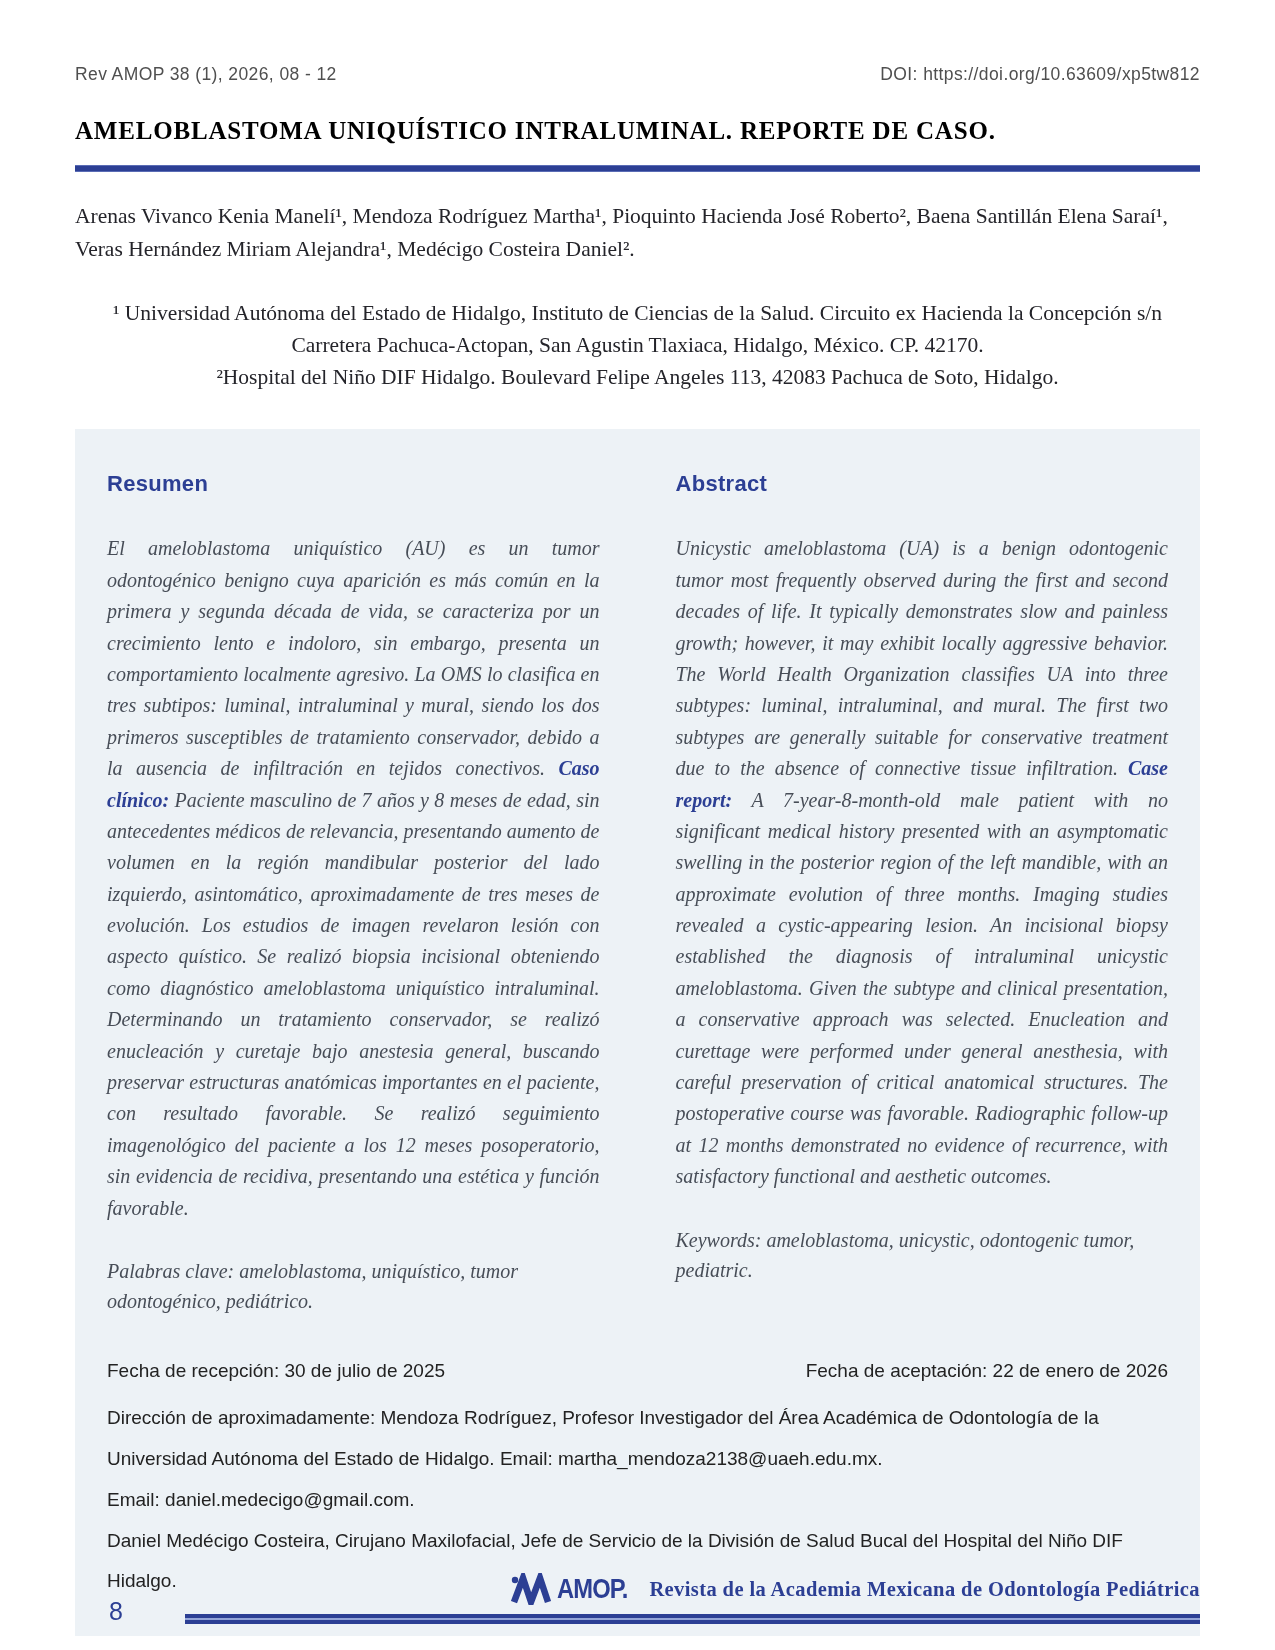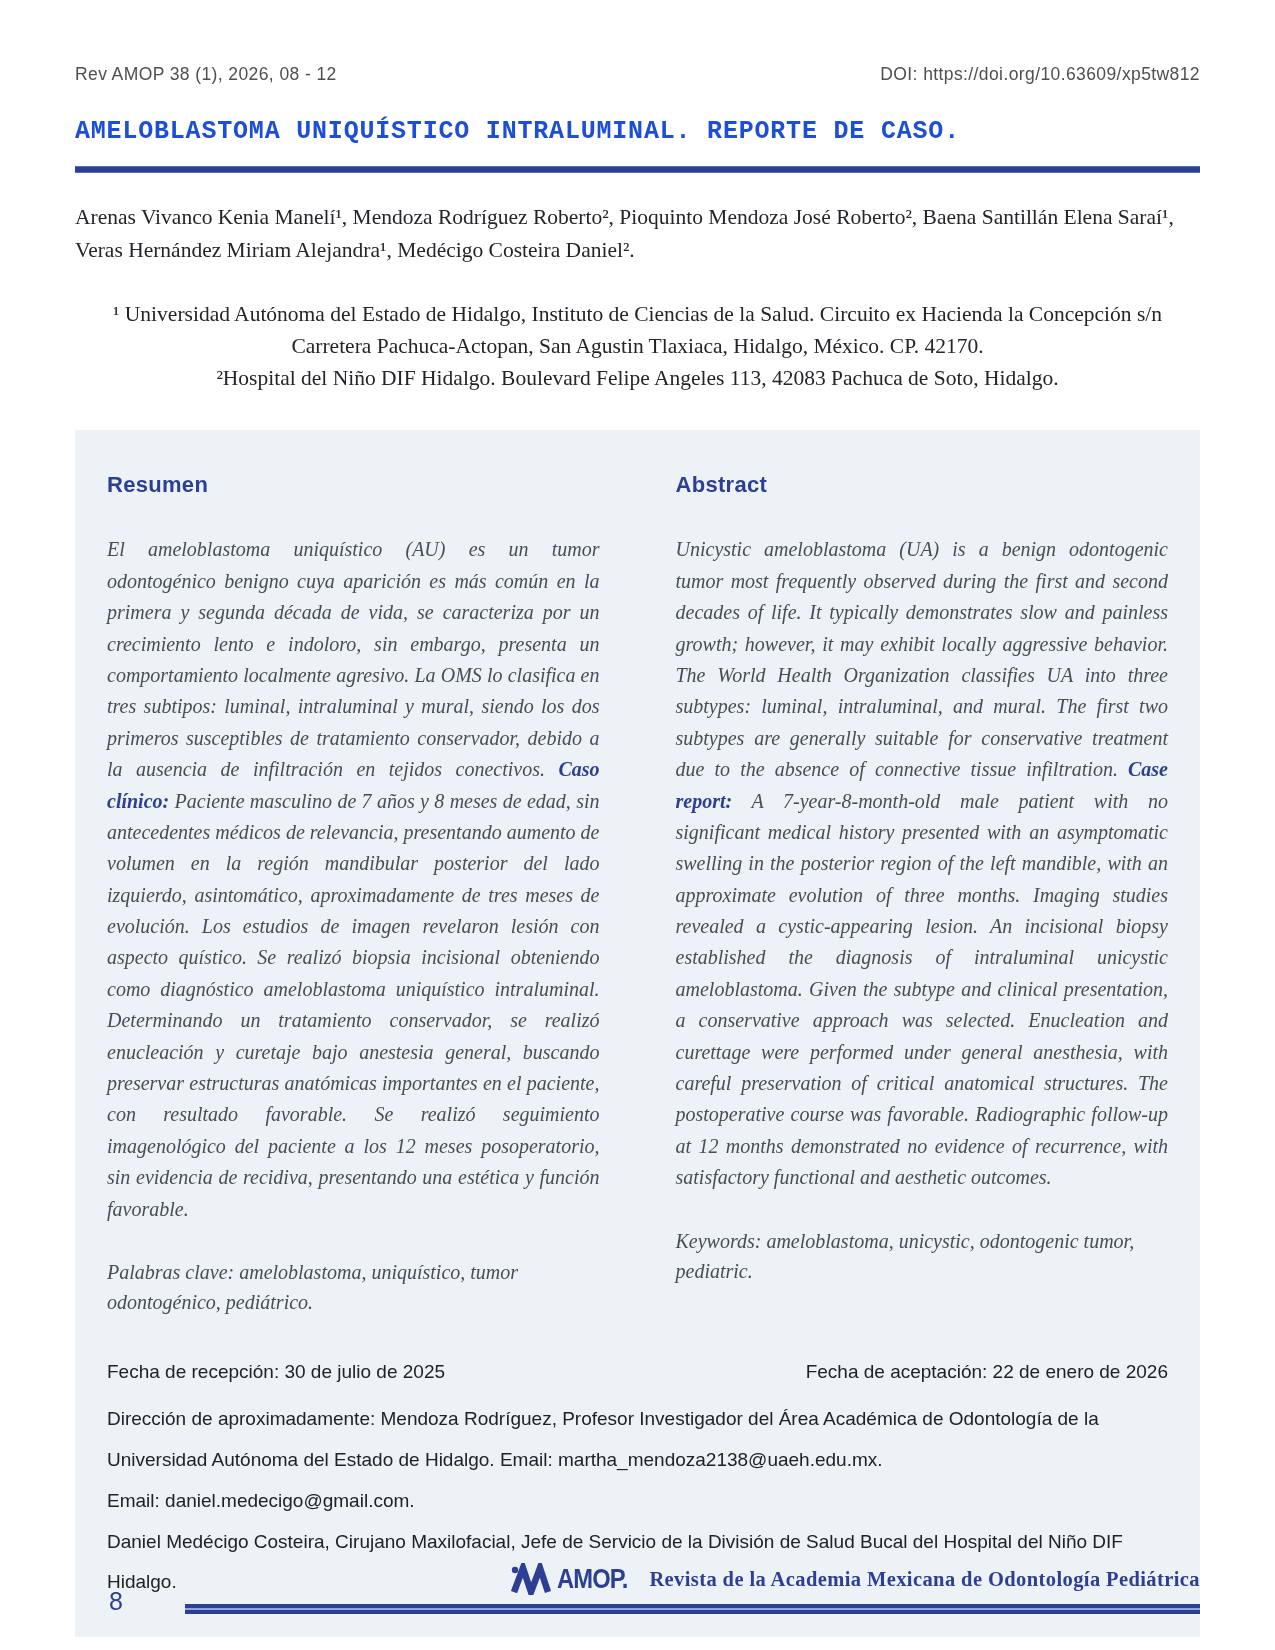--- a/index.html
+++ b/index.html
@@ -21,25 +21,25 @@
     justify-content: space-between;
     align-items: baseline;
     padding-top: 64px;
     font-family: "Liberation Sans", sans-serif;
     font-size: 17.5px;
     letter-spacing: 0.4px;
     color: #4f4f4f;
   }
   .article-title {
     margin-top: 32px;
-    font-family: Liberation Mono, monospace;
+    font-family: Liberation Serif, serif;
     font-weight: bold;
     font-size: 25px;
     letter-spacing: 0.8px;
-    color: #1d4ed8;
+    color: #000000;
   }
   .title-rule {
     margin-top: 20px;
     height: 7px;
     background: linear-gradient(#5a6cb5 0 15%, #2c3f94 15% 85%, #5a6cb5 85% 100%);
   }
   
   .authors {
     margin-top: 28px;
     font-size: 21.5px;
@@ -98,21 +98,21 @@
     font-family: "Liberation Sans", sans-serif;
     font-size: 19px;
     line-height: 2.15;
     color: #222;
   }
   
   .footer {
     position: absolute;
     left: 75px;
     right: 75px;
-    bottom: 36px;
+    bottom: 26px;
   }
   .footer-brand-row {
     display: flex;
     justify-content: flex-end;
     align-items: center;
     gap: 12px;
     margin-bottom: 9px;
   }
   .amop-logo { display: flex; align-items: center; gap: 2px; }
   .amop-logo-text {
@@ -151,21 +151,21 @@
 <div class="page">
 
   <div class="header-row">
     <span>Rev AMOP 38 (1), 2026, 08 - 12</span>
     <span>DOI: https://doi.org/10.63609/xp5tw812</span>
   </div>
 
   <h1 class="article-title">AMELOBLASTOMA UNIQUÍSTICO INTRALUMINAL. REPORTE DE CASO.</h1>
   <div class="title-rule"></div>
 
-  <p class="authors">Arenas Vivanco Kenia Manelí¹, Mendoza Rodríguez Roberto², Pioquinto Mendoza José Roberto²,  Baena Santillán Elena Saraí¹, Veras Hernández Miriam Alejandra¹, Medécigo Costeira Daniel².</p>
+  <p class="authors">Arenas Vivanco Kenia Manelí¹, Mendoza Rodríguez Martha¹, Pioquinto Hacienda José Roberto²,  Baena Santillán Elena Saraí¹, Veras Hernández Miriam Alejandra¹, Medécigo Costeira Daniel².</p>
 
   <div class="affiliations">
     <div>¹ Universidad Autónoma del Estado de Hidalgo, Instituto de Ciencias de la Salud. Circuito ex Hacienda la Concepción s/n Carretera Pachuca-Actopan, San Agustin Tlaxiaca, Hidalgo, México. CP. 42170.</div>
     <div>²Hospital del Niño DIF Hidalgo. Boulevard Felipe Angeles 113, 42083 Pachuca de Soto, Hidalgo.</div>
   </div>
 
   <div class="abstract-box">
     <div class="abs-cols">
       <div class="abs-col">
         <div class="abs-heading">Resumen</div>

